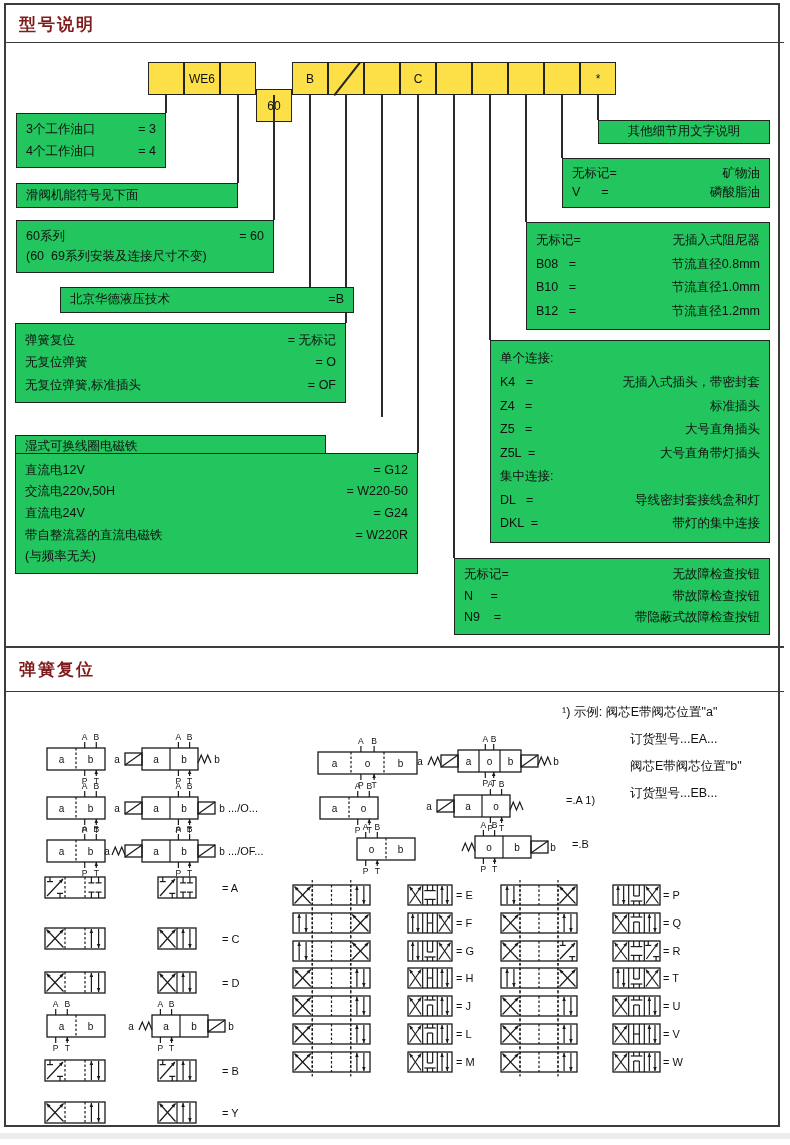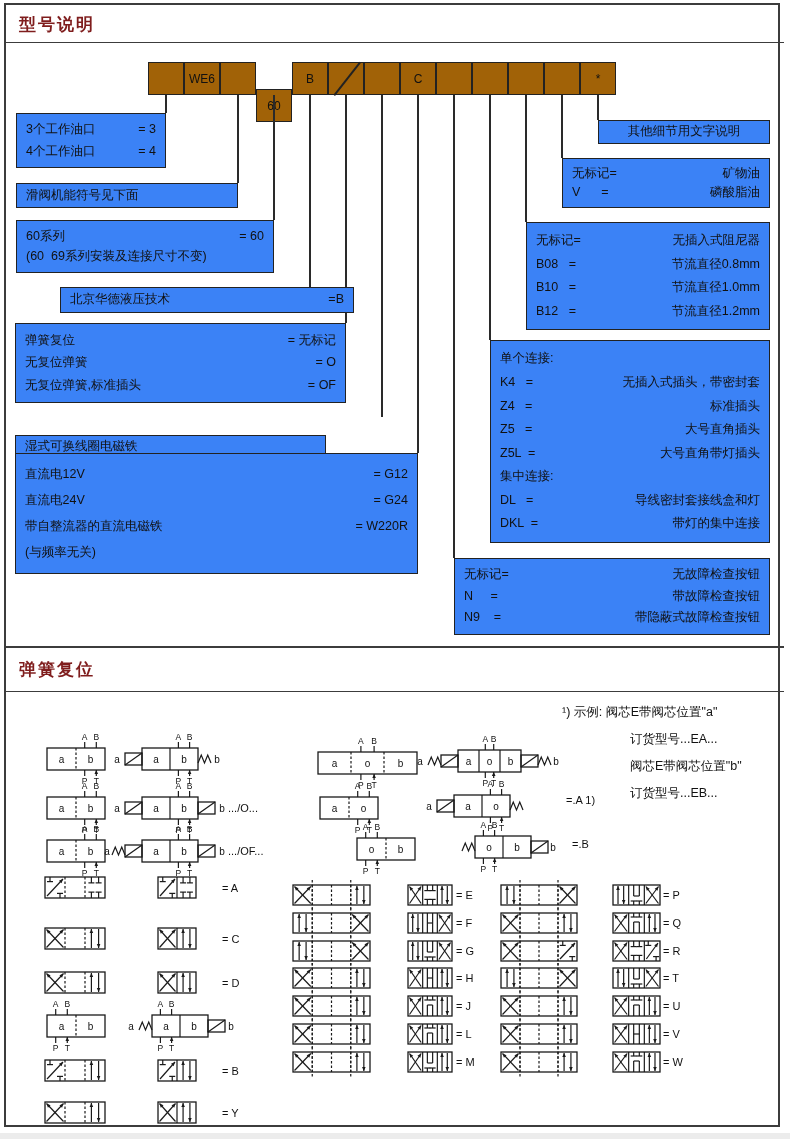--- a/index.html
+++ b/index.html
@@ -5,27 +5,27 @@
   html,body{margin:0;padding:0;background:#fff;}
   body{width:790px;height:1145px;position:relative;overflow:hidden;
        font-family:"Liberation Sans",sans-serif;color:#161616;}
   .frame{position:absolute;left:4px;top:3px;width:776px;height:1124px;
          border:2px solid #3c3c3c;background:#fff;box-sizing:border-box;}
   .hline{position:absolute;left:4px;width:780px;height:0;border-top:1.6px solid #3c3c3c;}
   .sec-title{position:absolute;left:19px;font-size:17px;letter-spacing:2px;color:#7f1d1d;font-weight:bold;}
   .code-cell{position:absolute;top:62px;width:36px;height:33px;box-sizing:border-box;
              border:1.4px solid #222;border-left-width:0.7px;border-right-width:0.7px;
              display:flex;align-items:center;justify-content:center;
-             font-size:12px;color:#111;background:#a16207;}
+             font-size:12px;color:#111;background:#fde047;}
   .code-cell.first{border-left-width:1.4px;}
   .code-cell.last{border-right-width:1.4px;}
   .slash-mark{position:absolute;left:-3px;top:15px;width:42px;height:1.6px;
               background:#222;transform:rotate(-52deg);}
   .vline{position:absolute;width:1.4px;background:#2a2a2a;}
-  .spec-box{position:absolute;border:1.8px solid #222;background:#3b82f6;box-sizing:border-box;
+  .spec-box{position:absolute;border:1.8px solid #222;background:#22c55e;box-sizing:border-box;
             display:flex;flex-direction:column;justify-content:space-evenly;
             padding:1px 9px;}
   .spec-row{display:flex;justify-content:space-between;align-items:center;
             font-size:12.5px;line-height:1.05;white-space:pre;color:#111;}
   .spec-row .cl{text-align:left;}
   .spec-row .cr{text-align:right;}
   .spec-box.center .spec-row{justify-content:center;}
   #symCanvas{position:absolute;left:0;top:692px;}
   #symCanvas text{font-family:"Liberation Sans",sans-serif;fill:#111;}
   .scan-strip{position:absolute;left:0;top:1133px;width:790px;height:6px;
@@ -89,20 +89,21 @@
       <div class="spec-box" style="left: 15px; top: 323px; width: 331px; height: 80px;">
         <div class="spec-row"><span class="cl">弹簧复位</span><span class="cr">= 无标记</span></div>
         <div class="spec-row"><span class="cl">无复位弹簧</span><span class="cr">= O</span></div>
         <div class="spec-row"><span class="cl">无复位弹簧,标准插头</span><span class="cr">= OF</span></div>
       </div>
       <div class="spec-box" style="left: 15px; top: 435px; width: 311px; height: 23px;">
         <div class="spec-row"><span class="cl">湿式可换线圈电磁铁</span></div>
       </div>
       <div class="spec-box" style="left: 15px; top: 453px; width: 403px; height: 121px;">
         <div class="spec-row"><span class="cl">直流电12V</span><span class="cr">= G12</span></div>
+        <div class="spec-row"><span class="cl">交流电220v,50H</span><span class="cr">= W220-50</span></div>
         <div class="spec-row"><span class="cl">直流电24V</span><span class="cr">= G24</span></div>
         <div class="spec-row"><span class="cl">带自整流器的直流电磁铁</span><span class="cr">= W220R</span></div>
         <div class="spec-row"><span class="cl">(与频率无关)</span></div>
       </div>
     </div>
   <div id="rightBoxes">
       <div class="spec-box center" style="left: 598px; top: 120px; width: 172px; height: 24px;">
         <div class="spec-row"><span class="cl">其他细节用文字说明</span></div>
       </div>
       <div class="spec-box" style="left: 562px; top: 158px; width: 208px; height: 50px;">

